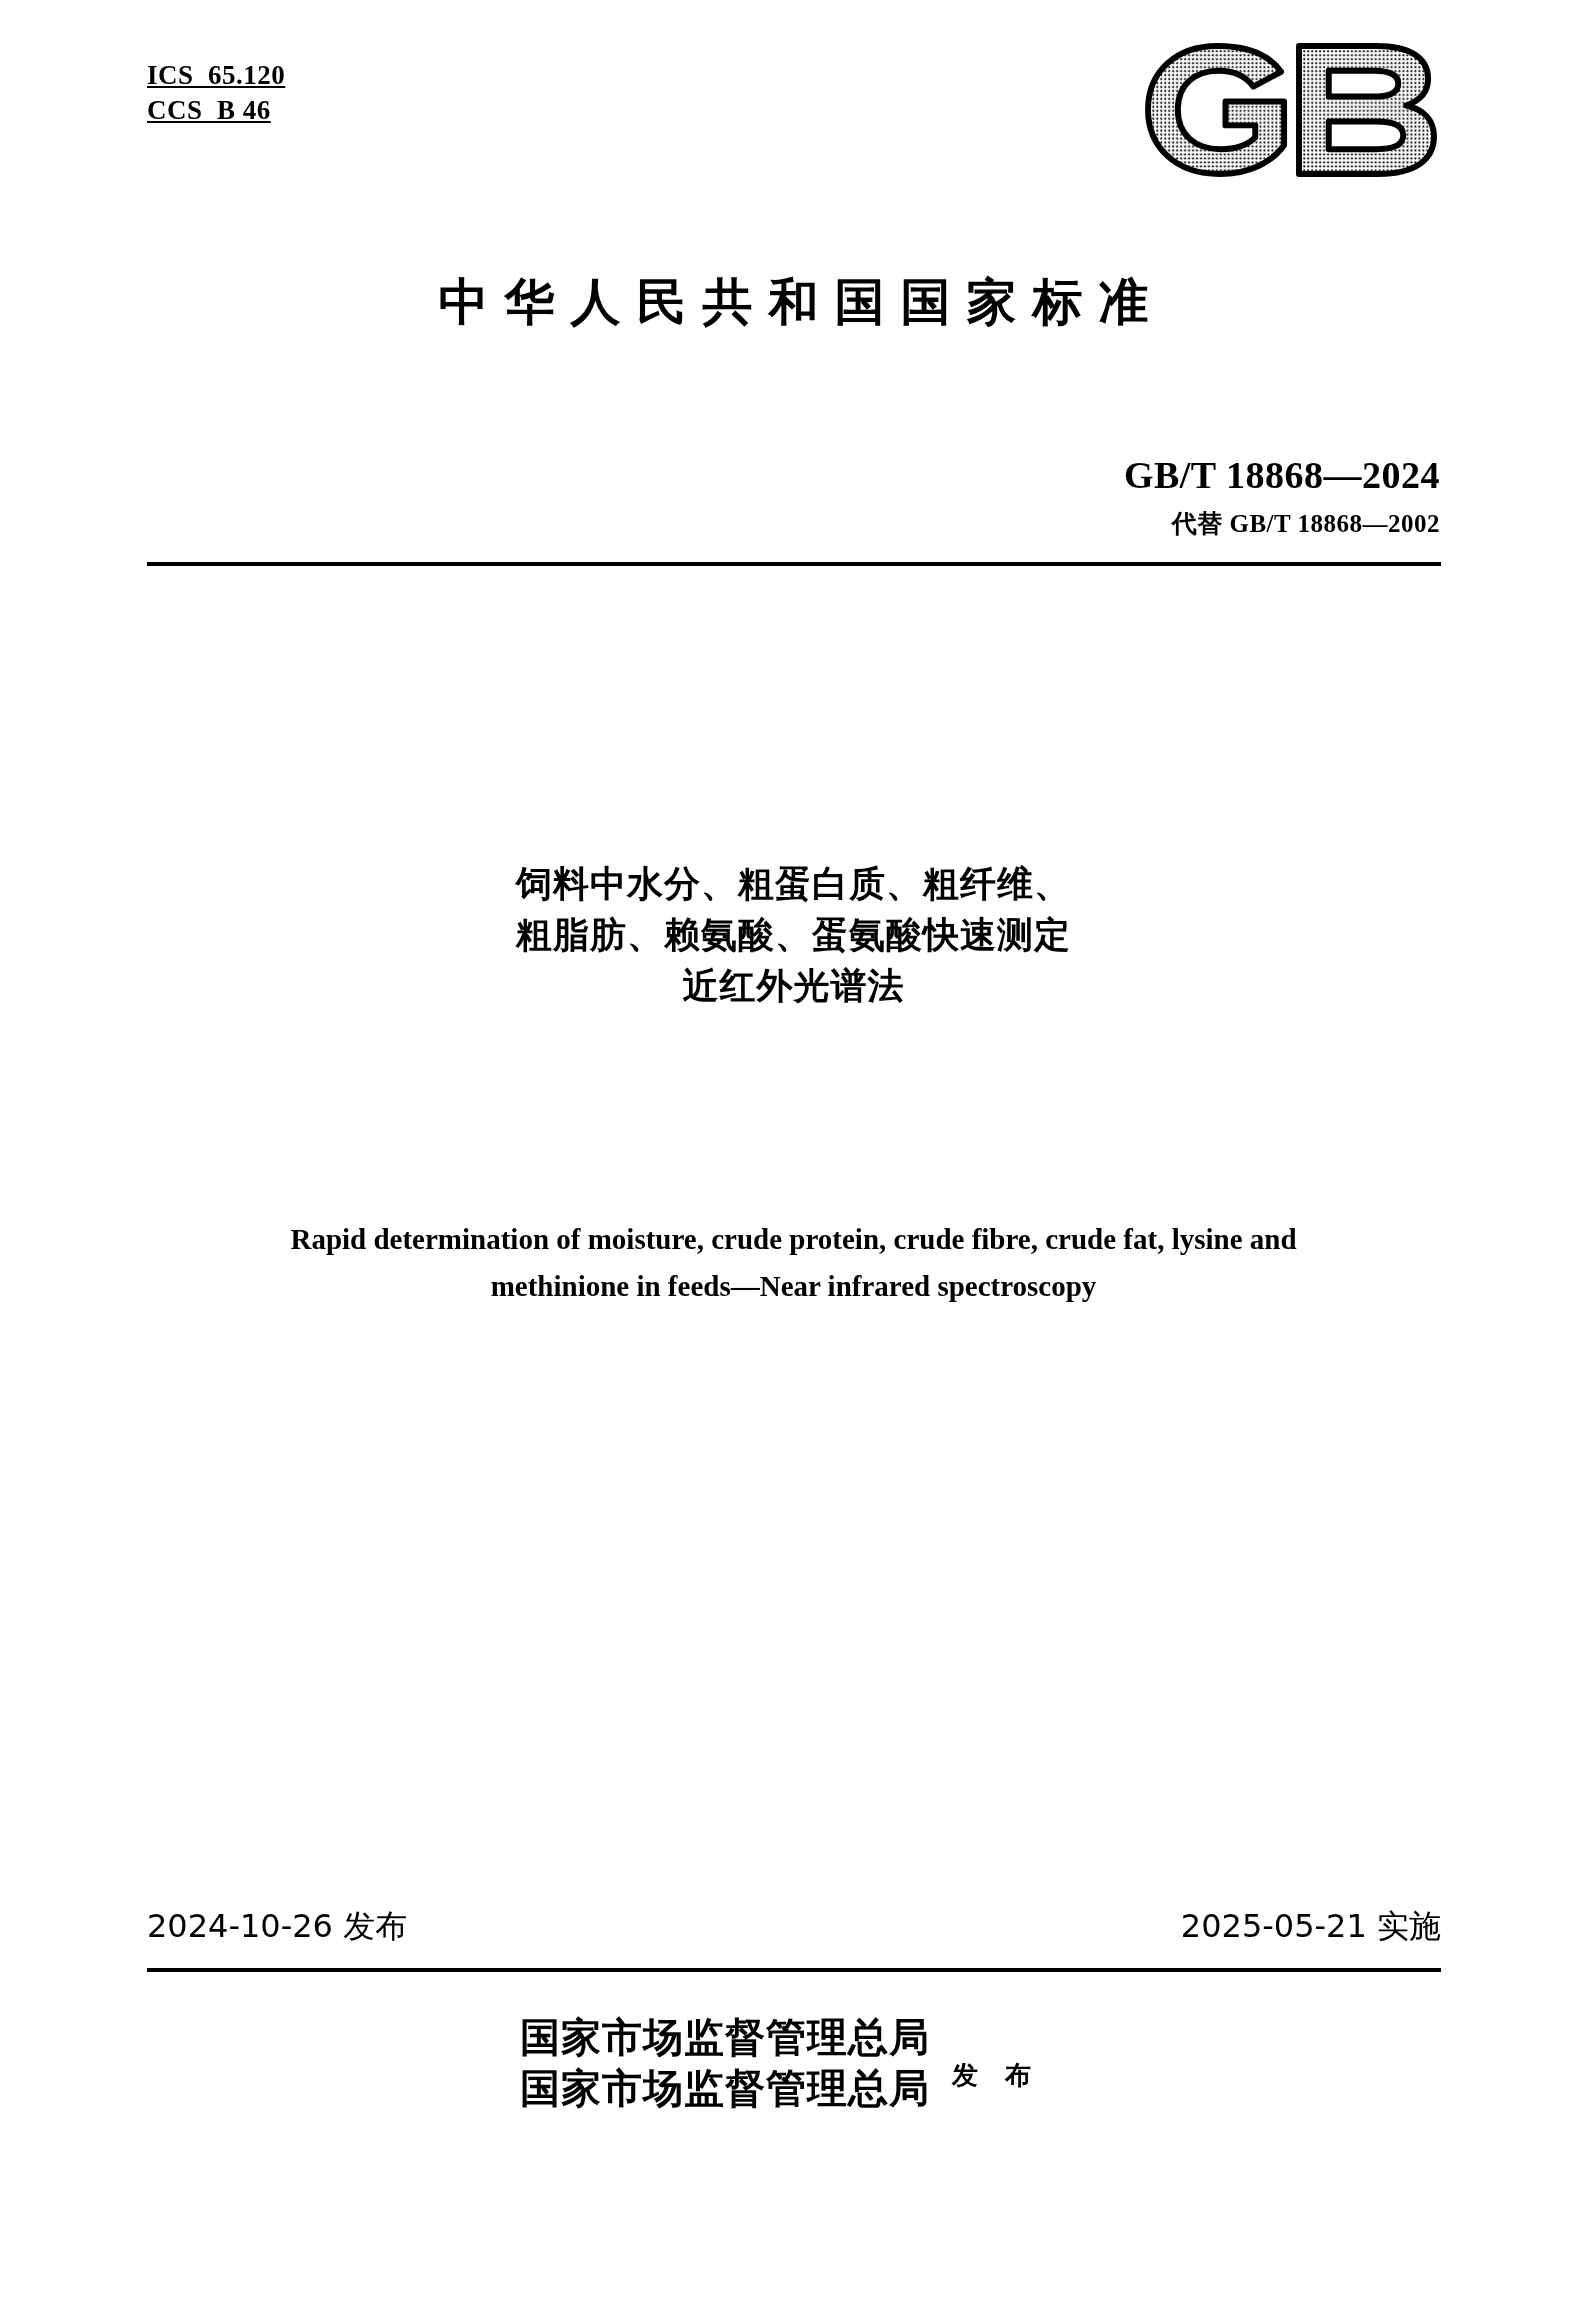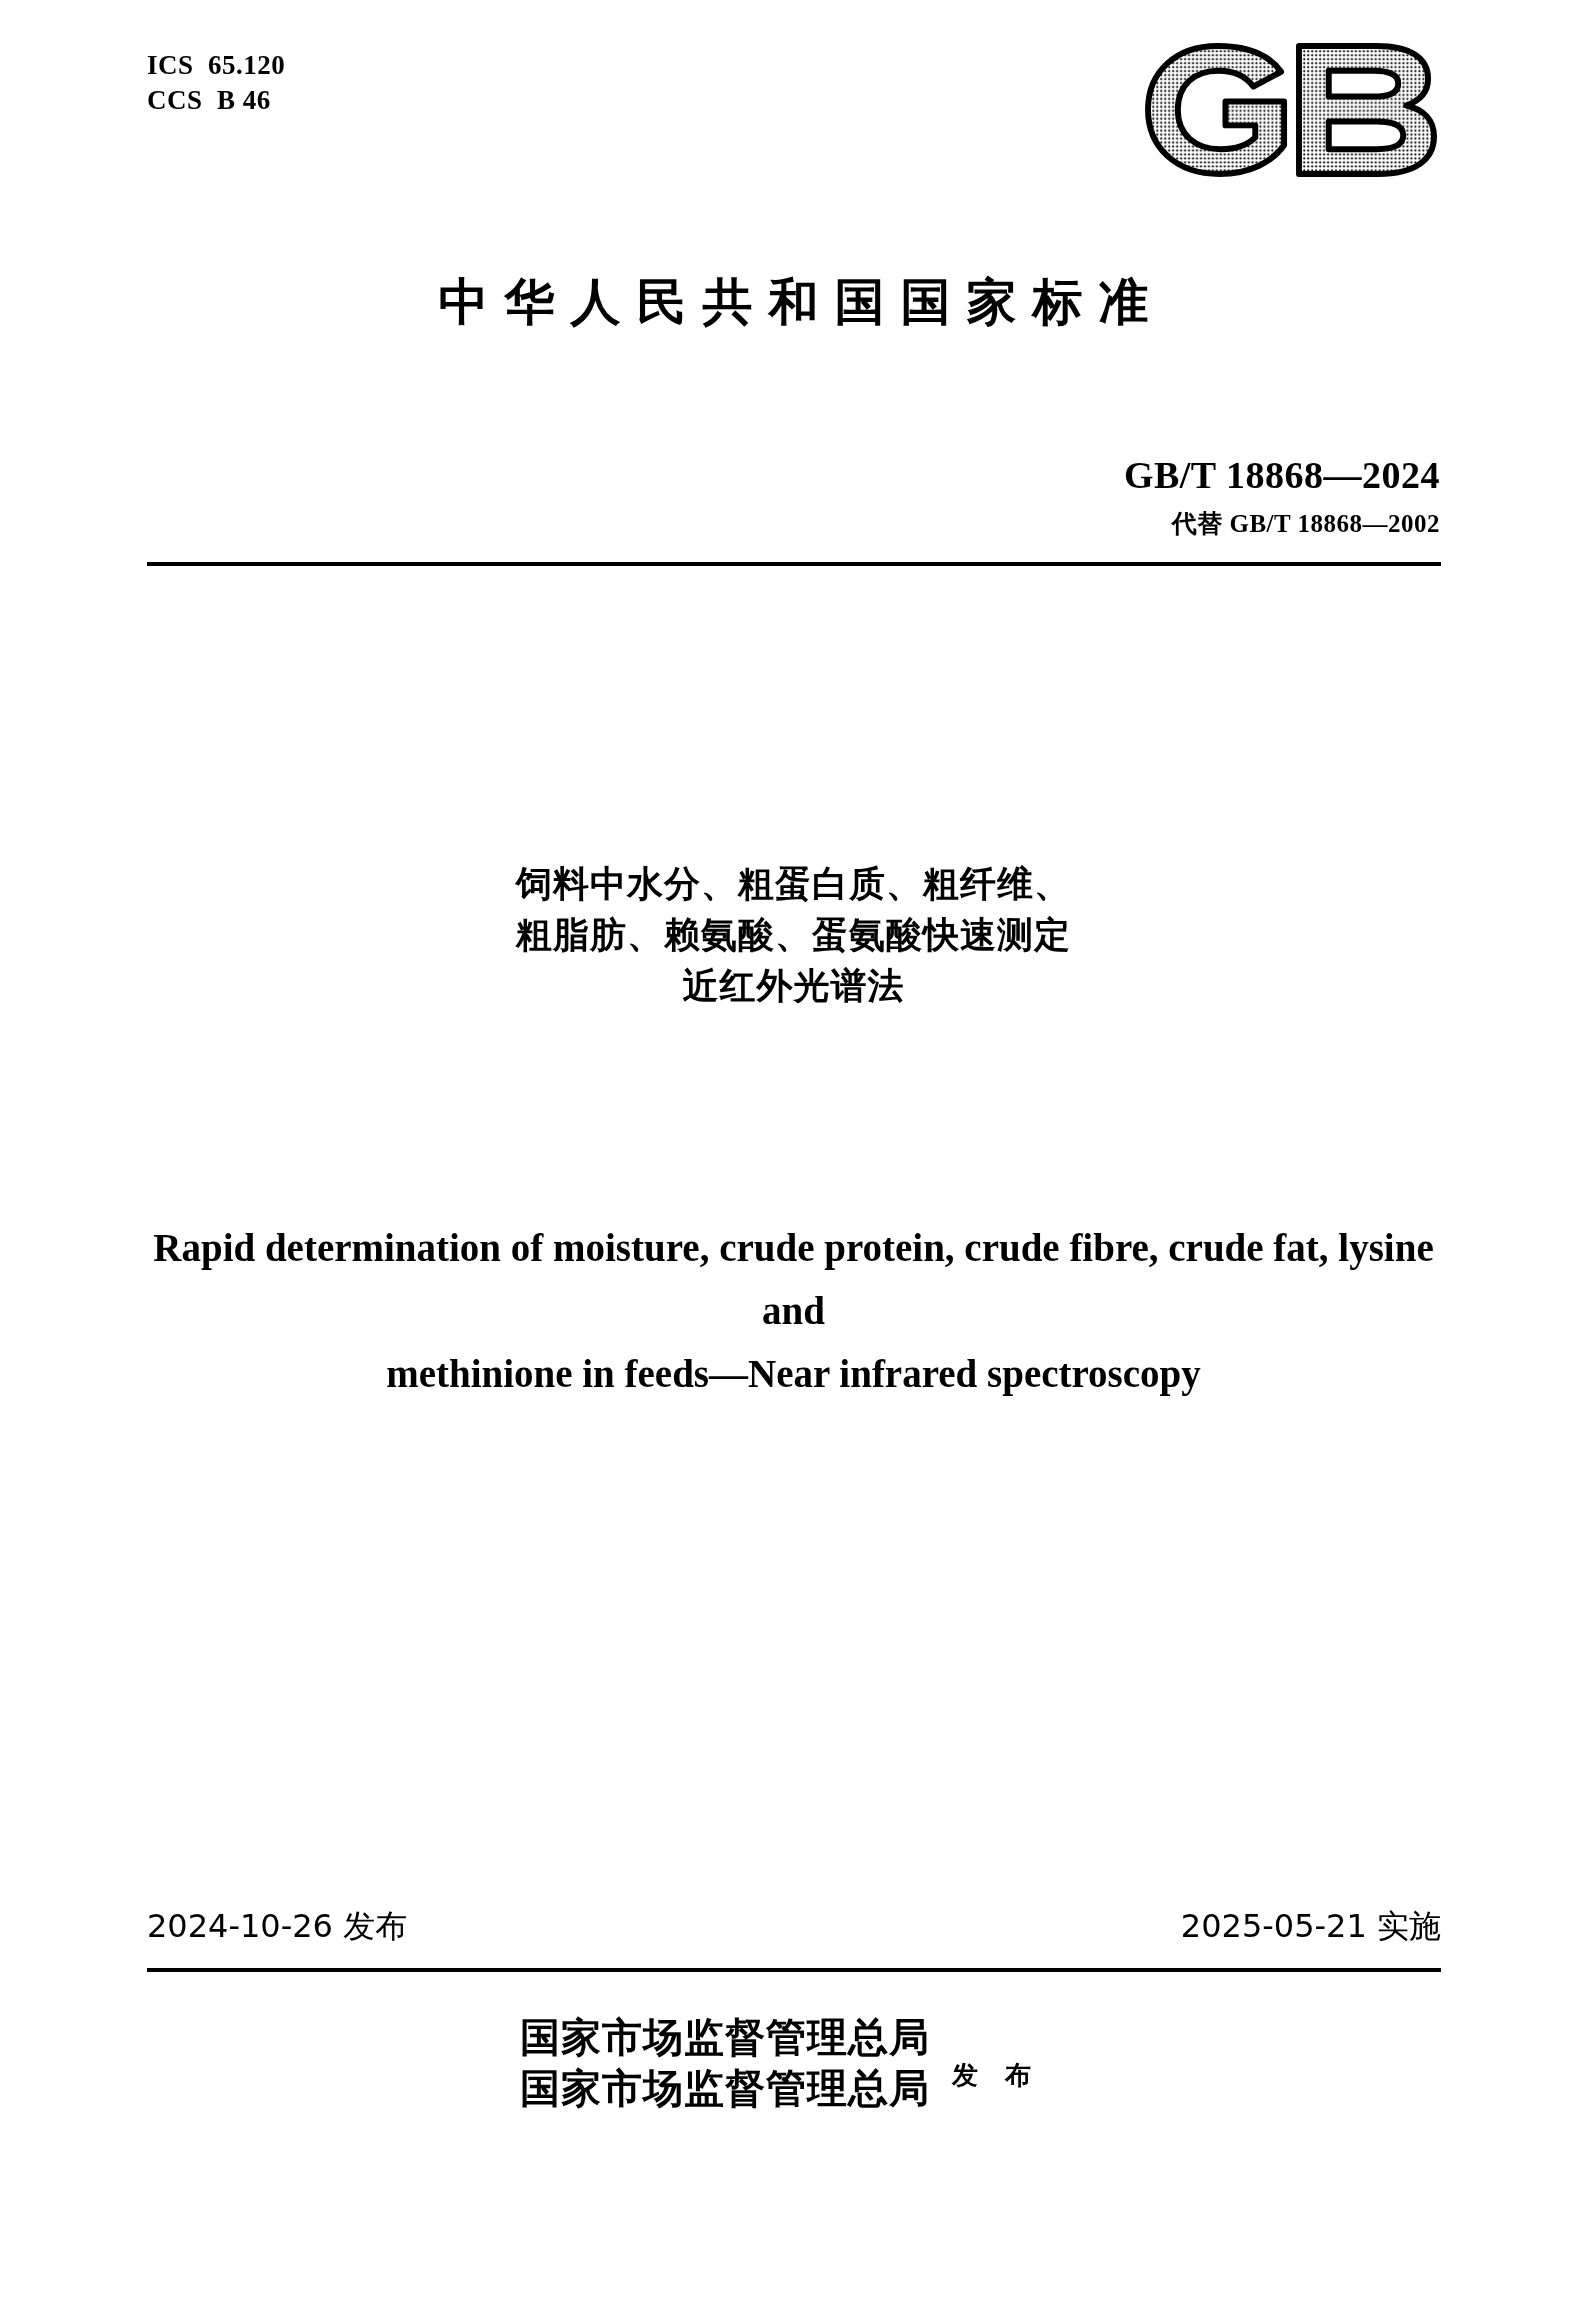--- a/index.html
+++ b/index.html
@@ -19,26 +19,27 @@
     position: absolute;
     left: 0; top: 0;
     width: 1587px;
     height: 2317px;
   }
 
   
   .ics-block {
     position: absolute;
     left: 147px;
-    top: 48px;
+    top: 58px;
     font-family: "Liberation Serif", serif;
     font-weight: bold;
     font-size: 27px;
     line-height: 1.28;
     letter-spacing: 0.5px;
+    text-decoration: underline;
   }
   .ics-block div { white-space: pre; }
 
   
   .gb-logo {
     position: absolute;
     right: 139px;
     top: 38px;
     width: 308px;
     height: 144px;
@@ -102,21 +103,21 @@
 
   
   .en-title {
     position: absolute;
     left: 149px;
     top: 1216px;
     width: 1289px;
     text-align: center;
     font-family: "Liberation Serif", serif;
     font-weight: bold;
-    font-size: 39px;
+    font-size: 29px;
     line-height: 1.62;
   }
 
   
   .date-row {
     position: absolute;
     left: 147px;
     top: 1905px;
     width: 1294px;
     height: 48px;

